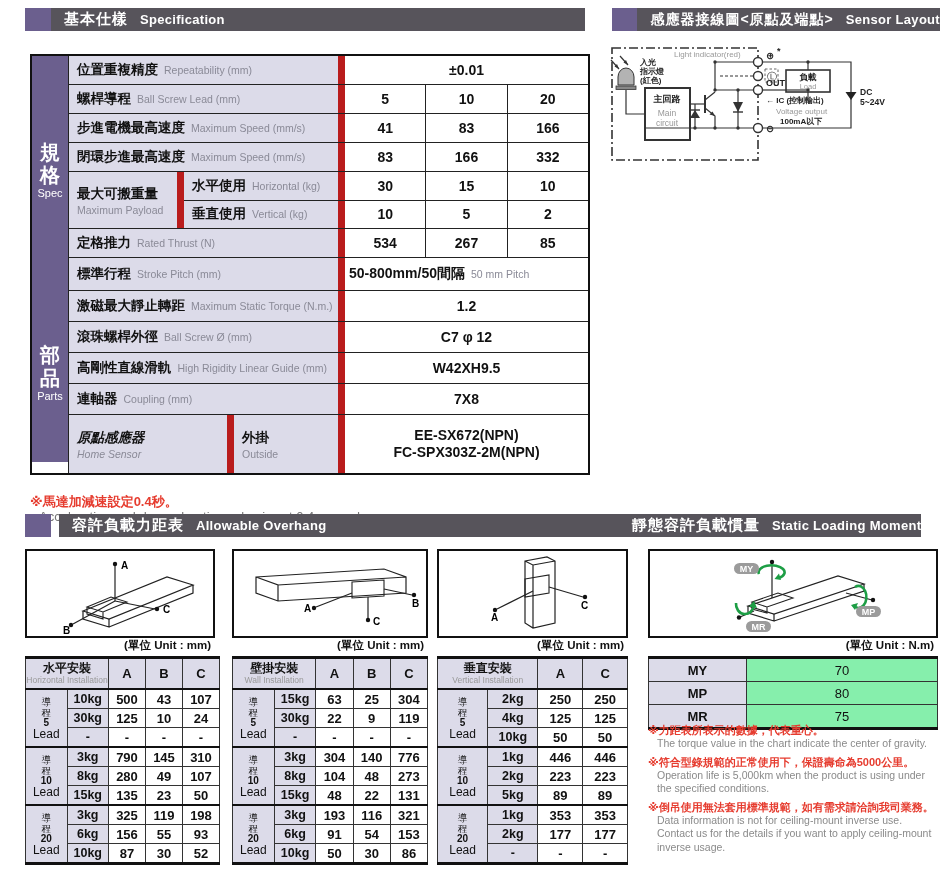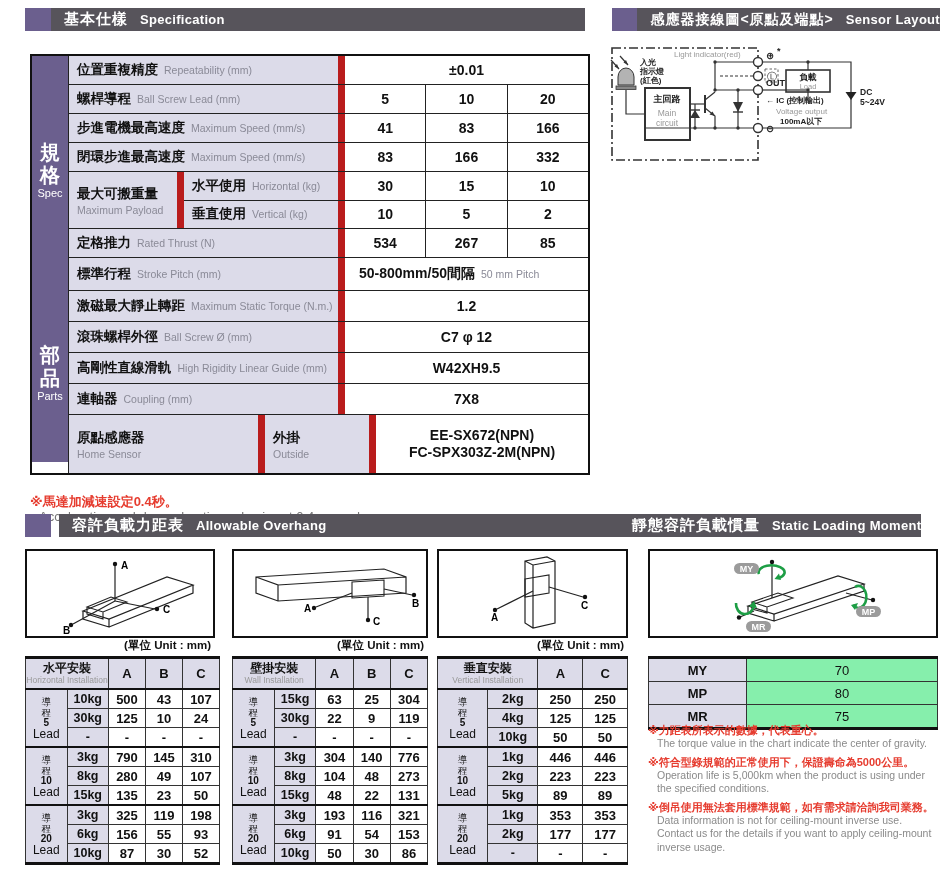--- a/index.html
+++ b/index.html
@@ -21,26 +21,26 @@
   .spec-side .sc{font-size:20px;font-weight:bold;line-height:22px;}
   .spec-side .se{font-size:11px;line-height:13px;}
   .spec-rows{margin-left:36px;border-left:1px solid #222;}
   .srow{display:flex;}
   .srow + .srow{border-top:1px solid #222;}
   .lab{background:#dcdbe9;display:flex;align-items:center;gap:6px;padding-left:8px;
        border-right:7px solid #b91c1c;box-sizing:border-box;}
   .lab.col{flex-direction:column;align-items:flex-start;justify-content:center;gap:1px;}
   .lab .c{font-weight:bold;font-size:13.5px;white-space:nowrap;}
   .lab .e{font-size:10.5px;color:#8a8a97;white-space:nowrap;}
-  .w276{width:276px;} .w115{width:115px;} .w161{width:161px;} .w165{width:196px;} .w111{width:111px;}
+  .w276{width:276px;} .w115{width:115px;} .w161{width:161px;} .w165{width:165px;font-style:italic;} .w111{width:111px;}
   .vals{flex:1;display:flex;}
   .v{flex:1;display:flex;align-items:center;justify-content:center;
      font-weight:bold;font-size:14px;background:#fff;}
   .v + .v{border-left:1px solid #222;}
-  .v.left{justify-content:flex-start;padding-left:14px;gap:6px;}
+  .v.left{justify-content:flex-start;padding-left:4px;gap:6px;}
   .v .e{font-weight:normal;font-size:10.5px;color:#8a8a97;}
   .v.two{flex-direction:column;line-height:17px;justify-content:center;}
   .stack{flex:1;display:flex;flex-direction:column;}
   .sub{flex:1;display:flex;}
   .sub + .sub{border-top:1px solid #222;}
 
   .footnote{position:absolute;left:30px;top:494px;font-size:13px;line-height:15px;}
   .fn-zh{color:#e63c2f;font-weight:bold;}
   .fn-en{color:#777;padding-left:9px;}
 
@@ -696,20 +696,21 @@
 
       <line x1="104" y1="60" x2="90" y2="66" stroke="#222" stroke-width="1.2"></line>
       <circle cx="89" cy="66.5" r="2.2" fill="#111"></circle>
       <path d="M86,52 a9,10 0 1 0 18,2" fill="none" stroke="#1d9e45" stroke-width="2.6"></path>
       <polygon points="104,50 99,55.5 107,57" fill="#1d9e45"></polygon>
       <rect x="96" y="70" width="25" height="11" rx="5.5" fill="#9b9b9b"></rect>
       <text x="108.5" y="78.5" font-size="9" font-weight="bold" fill="#fff" text-anchor="middle">MR</text>
     </svg>
   </div>
 
+  <div class="unit-note" style="left:648px;top:638px;width:286px;">(單位 Unit : N.m)</div>
 
   <table class="mtable" style="position:absolute;left:648px;top:656px;width:290px;">
     <tbody>
         <tr>
       <td class="mlab">MY</td>
       <td class="mval">70</td>
     </tr>
     <tr>
       <td class="mlab">MP</td>
       <td class="mval">80</td>

